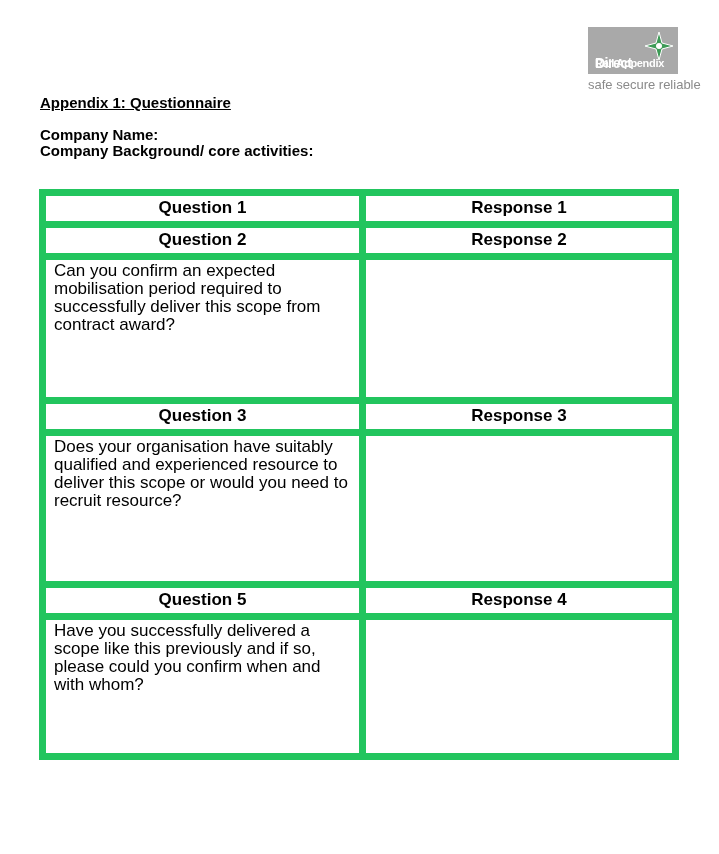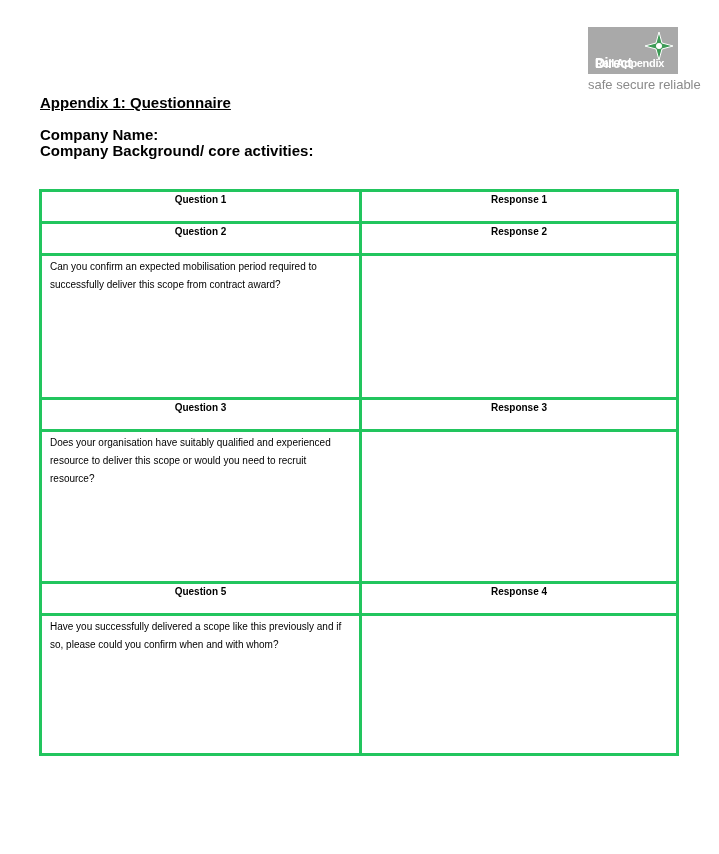--- a/index.html
+++ b/index.html
@@ -7,21 +7,21 @@
          font-family: "Liberation Sans", sans-serif; color: #000; }
   .logo { position: absolute; left: 588px; top: 27px; width: 90px; height: 62px; }
   .logo-box { position: absolute; left: 0; top: 0; width: 90px; height: 47px; background: #a9a9a9; }
   .logo-direct { position: absolute; left: 7px; top: 15px; font-size: 14px; font-weight: bold; color: #fff; letter-spacing: -0.5px; margin-top: 13px; }
   .logo-rail { position: absolute; left: 7px; top: 30px; font-size: 11px; font-weight: bold; color: #fff; letter-spacing: -0.3px; }
   .logo-star { position: absolute; left: 56px; top: 4px; width: 30px; height: 30px; }
   .logo-tag { position: absolute; left: 0; top: 50px; font-size: 13px; color: #8a8a8a; white-space: nowrap; }
   .heading { position: absolute; left: 40px; font-size: 15px; font-weight: bold; }
   .underline { text-decoration: underline; }
   table { position: absolute; left: 39px; top: 189px; border-collapse: collapse; width: 640px; table-layout: fixed; }
-  td { border: 3px solid #22c55e; vertical-align: top; font-size: 10px; padding: 0; }
+  td { border: 7px solid #22c55e; vertical-align: top; font-size: 17px; padding: 0; }
   td.col1 { width: 320px; }
   td.hdr { font-weight: bold; text-align: center; height: 32px; padding-top: 2px; box-sizing: border-box; }
   td.q { padding: 2px 8px 0 8px; line-height: 18px; }
 </style>
 </head>
 <body>
 
 <div class="logo">
   <div class="logo-box">
     <svg class="logo-star" viewBox="0 0 30 30">

